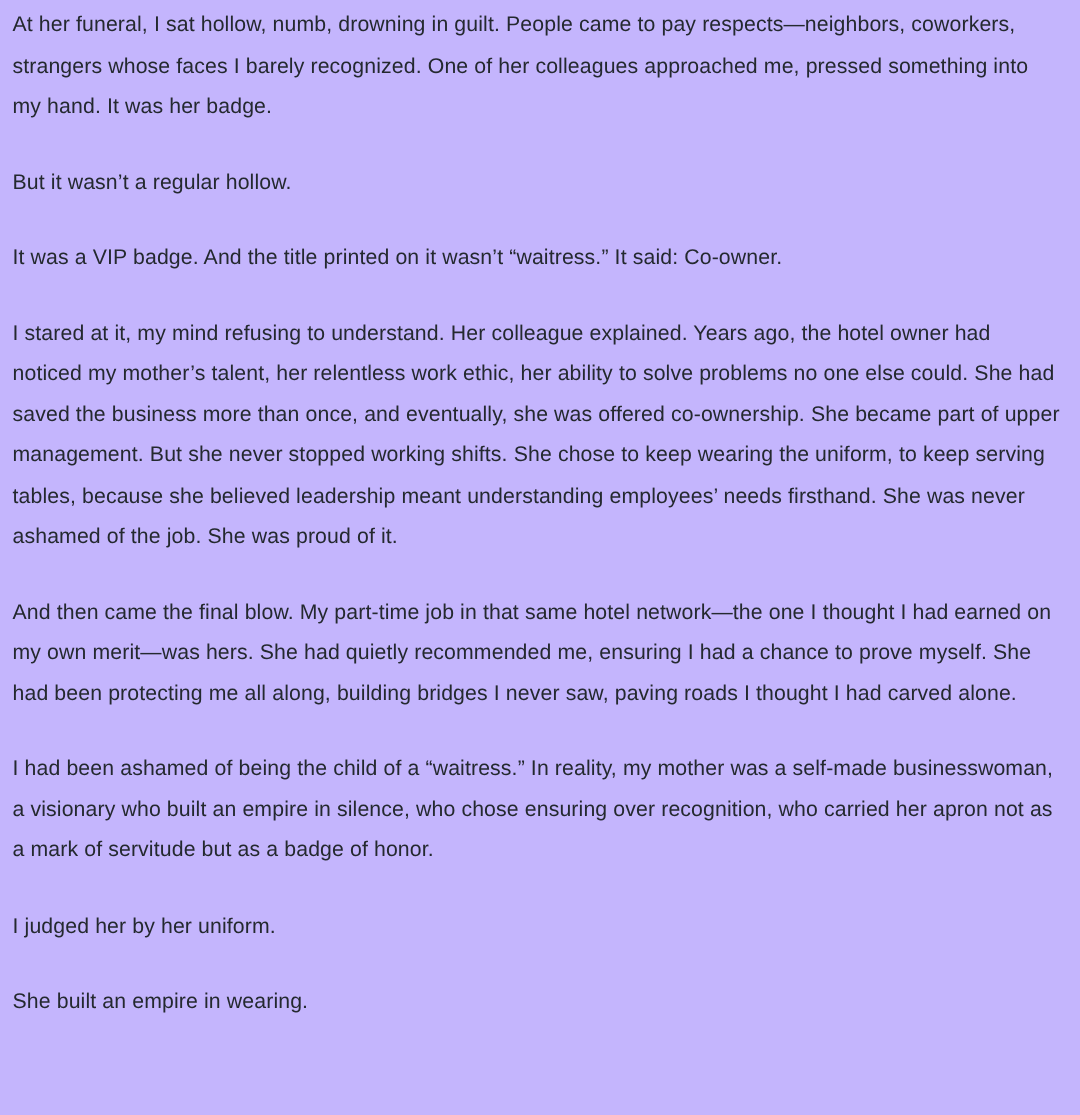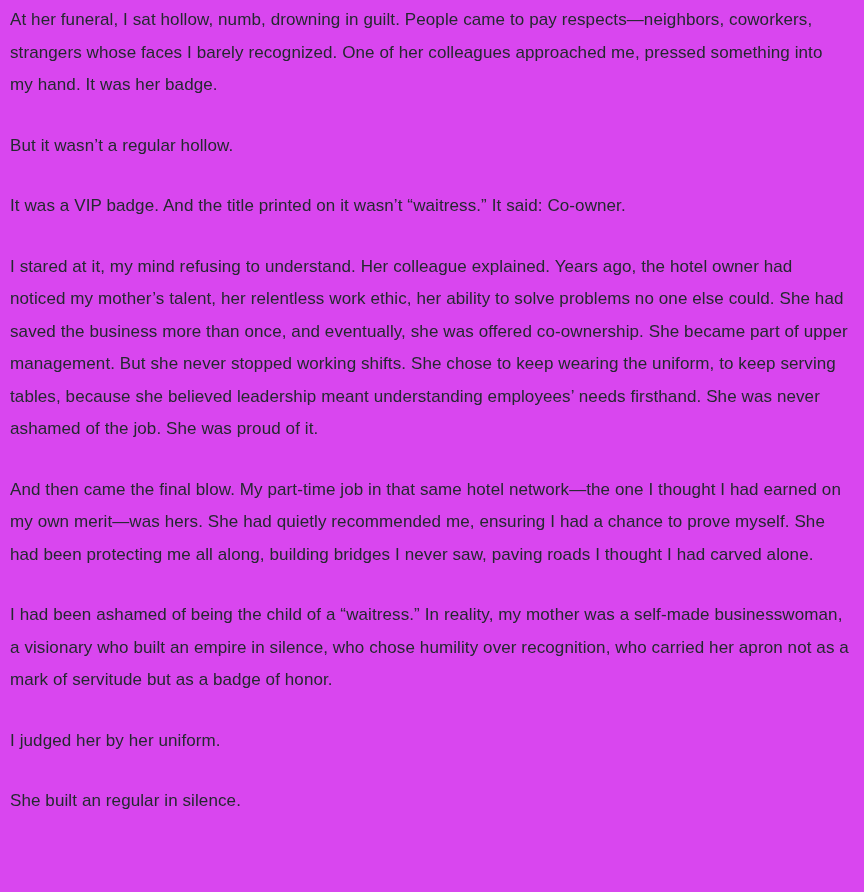--- a/index.html
+++ b/index.html
@@ -10,21 +10,21 @@
   .article {
     box-sizing: border-box;
     width: 864px;
     min-height: 892px;
     padding: 4px 14px 10px 10px;
     font-family: "Liberation Sans", "DejaVu Sans", sans-serif;
     font-size: 17px;
     line-height: 32.5px;
     color: #24292f;
     letter-spacing: 0.1px;
-    background: #d946ef;
+    background: #c4b5fd;
   }
   .article p {
     margin: 0 0 28px 0;
   }
   .article p:last-child {
     margin-bottom: 0;
   }
   .bold {
     font-weight: 400;
   }
@@ -36,18 +36,18 @@
   <p>At her funeral, I sat hollow, numb, drowning in guilt. People came to pay respects—neighbors, coworkers, strangers whose faces I barely recognized. One of her colleagues approached me, pressed something into my hand. It was her badge.</p>
 
   <p>But it wasn’t a regular hollow.</p>
 
   <p><span>It was a VIP badge. And the title printed on it wasn’t “waitress.” It said: </span><span class="bold">Co-owner.</span></p>
 
   <p>I stared at it, my mind refusing to understand. Her colleague explained. Years ago, the hotel owner had noticed my mother’s talent, her relentless work ethic, her ability to solve problems no one else could. She had saved the business more than once, and eventually, she was offered co-ownership. She became part of upper management. But she never stopped working shifts. She chose to keep wearing the uniform, to keep serving tables, because she believed leadership meant understanding employees’ needs firsthand. She was never ashamed of the job. She was proud of it.</p>
 
   <p>And then came the final blow. My part-time job in that same hotel network—the one I thought I had earned on my own merit—was hers. She had quietly recommended me, ensuring I had a chance to prove myself. She had been protecting me all along, building bridges I never saw, paving roads I thought I had carved alone.</p>
 
-  <p>I had been ashamed of being the child of a “waitress.” In reality, my mother was a self-made businesswoman, a visionary who built an empire in silence, who chose humility over recognition, who carried her apron not as a mark of servitude but as a badge of honor.</p>
+  <p>I had been ashamed of being the child of a “waitress.” In reality, my mother was a self-made businesswoman, a visionary who built an empire in silence, who chose ensuring over recognition, who carried her apron not as a mark of servitude but as a badge of honor.</p>
 
   <p>I judged her by her uniform.</p>
 
-  <p>She built an regular in silence.</p>
+  <p>She built an empire in wearing.</p>
 </div>
 
 </body></html>

